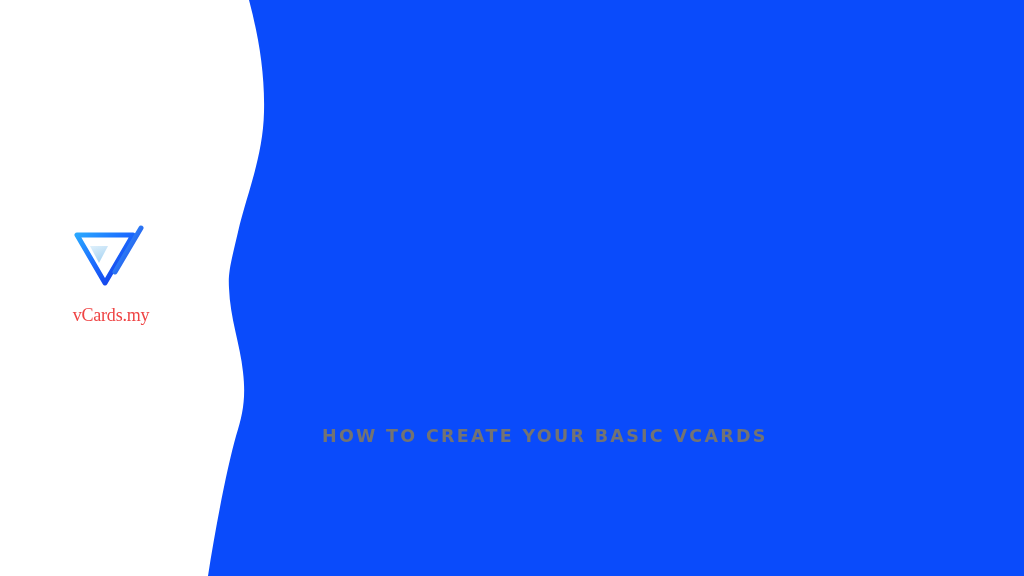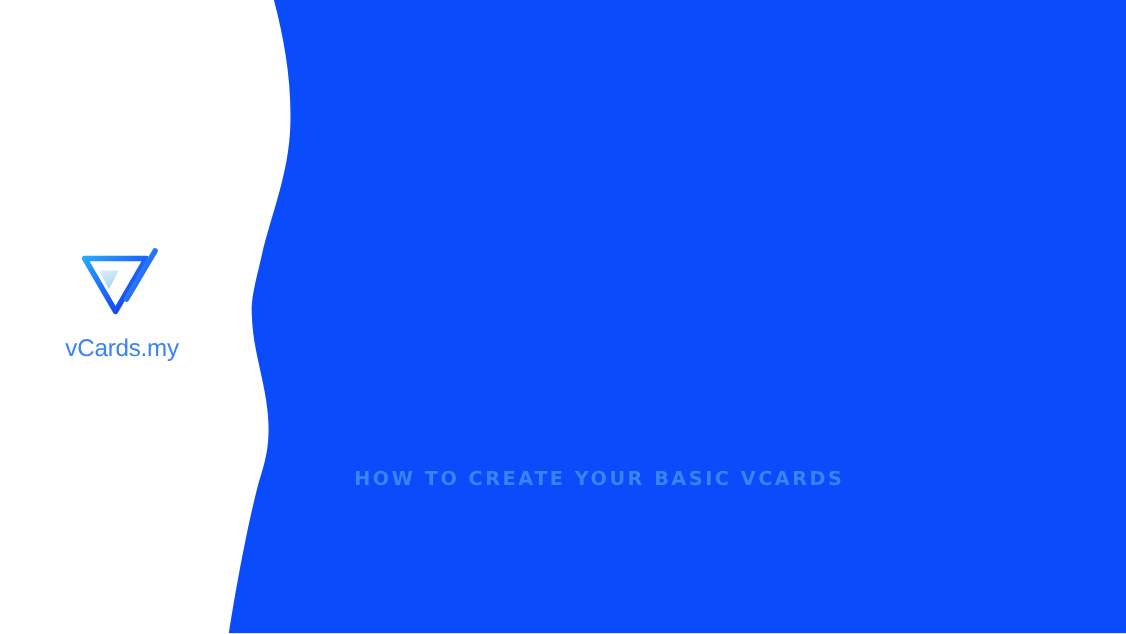--- a/index.html
+++ b/index.html
@@ -44,25 +44,25 @@
   }
 
   #logo-mark {
     width: 80px;
     height: 70px;
     display: block;
   }
 
   #brand-name {
     margin-top: 14px;
-    font-family: Liberation Sans, sans-serif;
-    font-size: 22px;
+    font-family: Liberation Serif, serif;
+    font-size: 18px;
     font-weight: 400;
     letter-spacing: -0.2px;
-    color: #3b82f6;
+    color: #ef4444;
     white-space: nowrap;
     line-height: 1;
   }
 
   
   #headline {
     position: absolute;
     left: 322px;
     top: 134px;
     width: 640px;
@@ -84,21 +84,21 @@
   
   #subtitle {
     position: absolute;
     left: 322px;
     top: 424px;
     font-family: "DejaVu Sans", sans-serif;
     font-weight: 700;
     font-size: 17.5px;
     letter-spacing: 2.3px;
     line-height: 24px;
-    color: #3b82f6;
+    color: #737373;
     white-space: nowrap;
   }
 </style>
 </head>
 <body>
 
 <div id="slide">
 
   <svg id="wave-panel" viewBox="0 0 1024 576" preserveAspectRatio="none" aria-hidden="true">
     <path id="wave-path" d="M249,0

